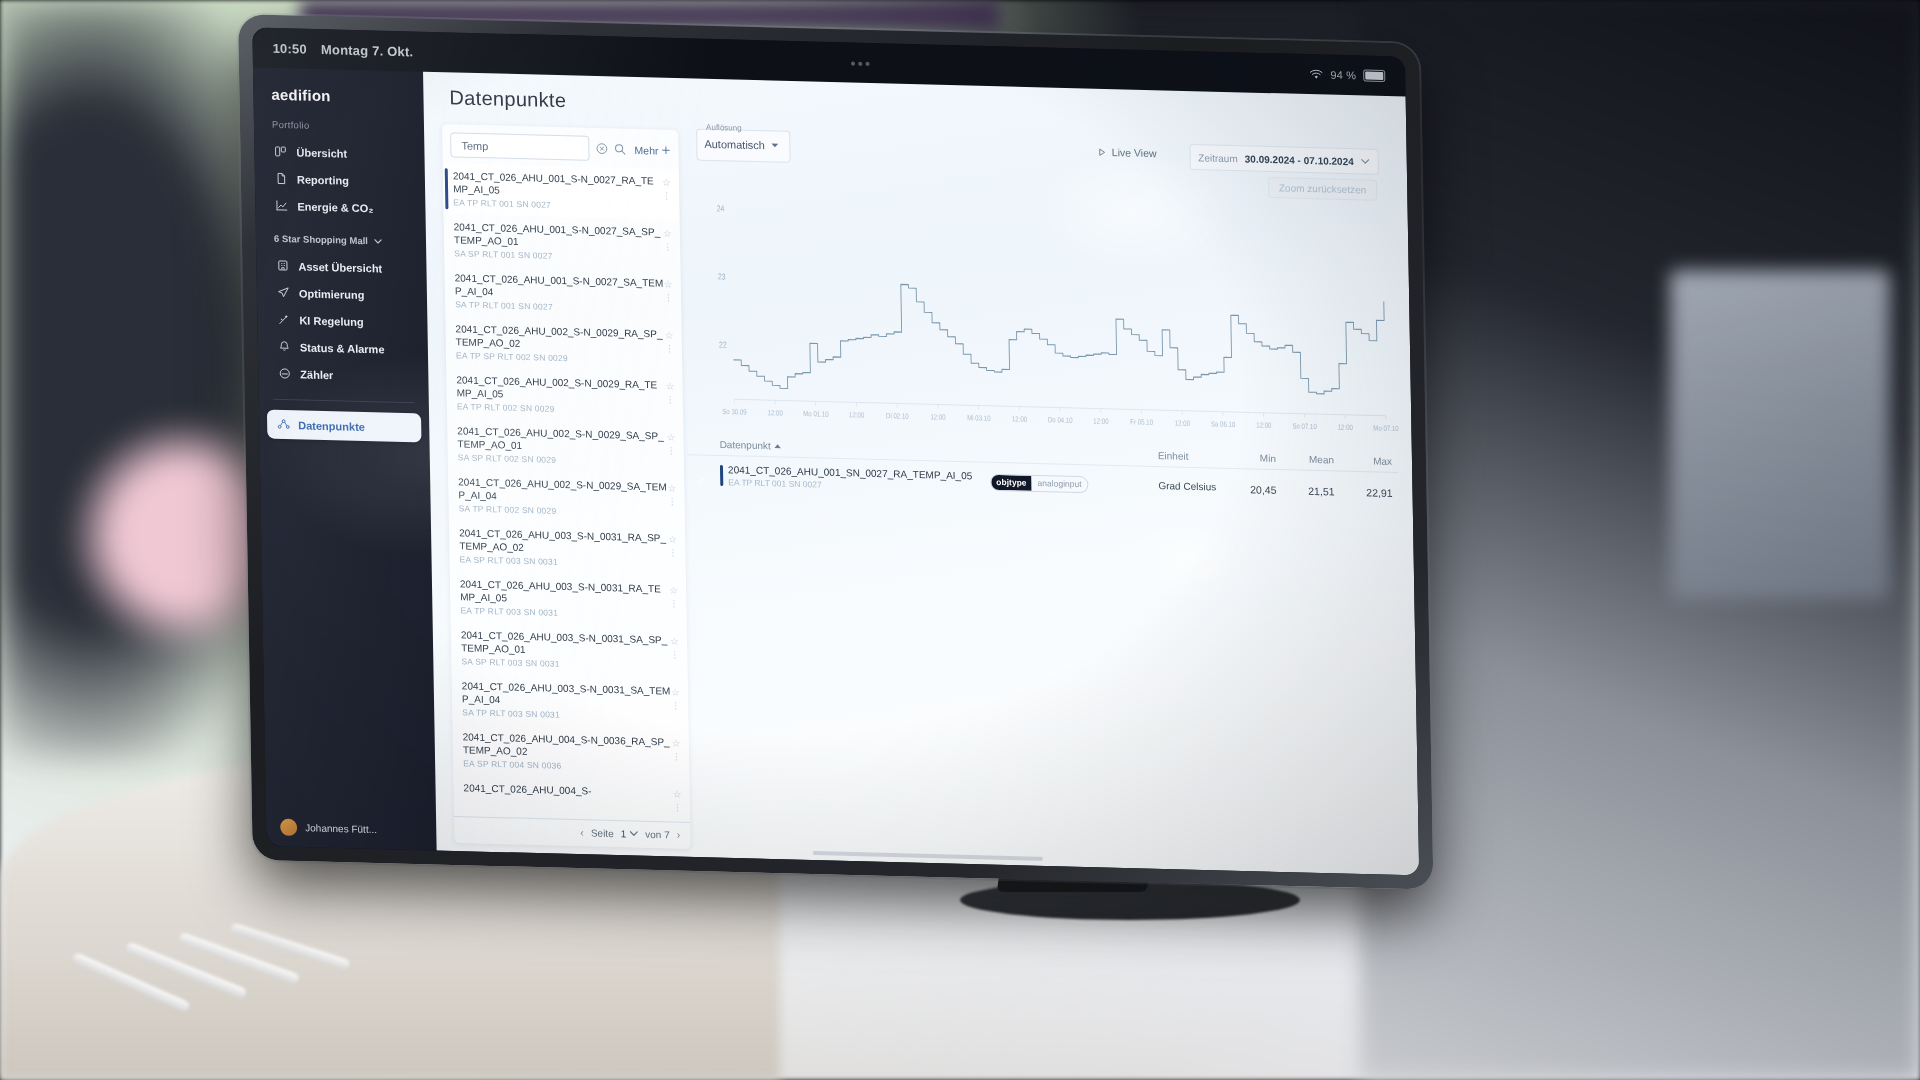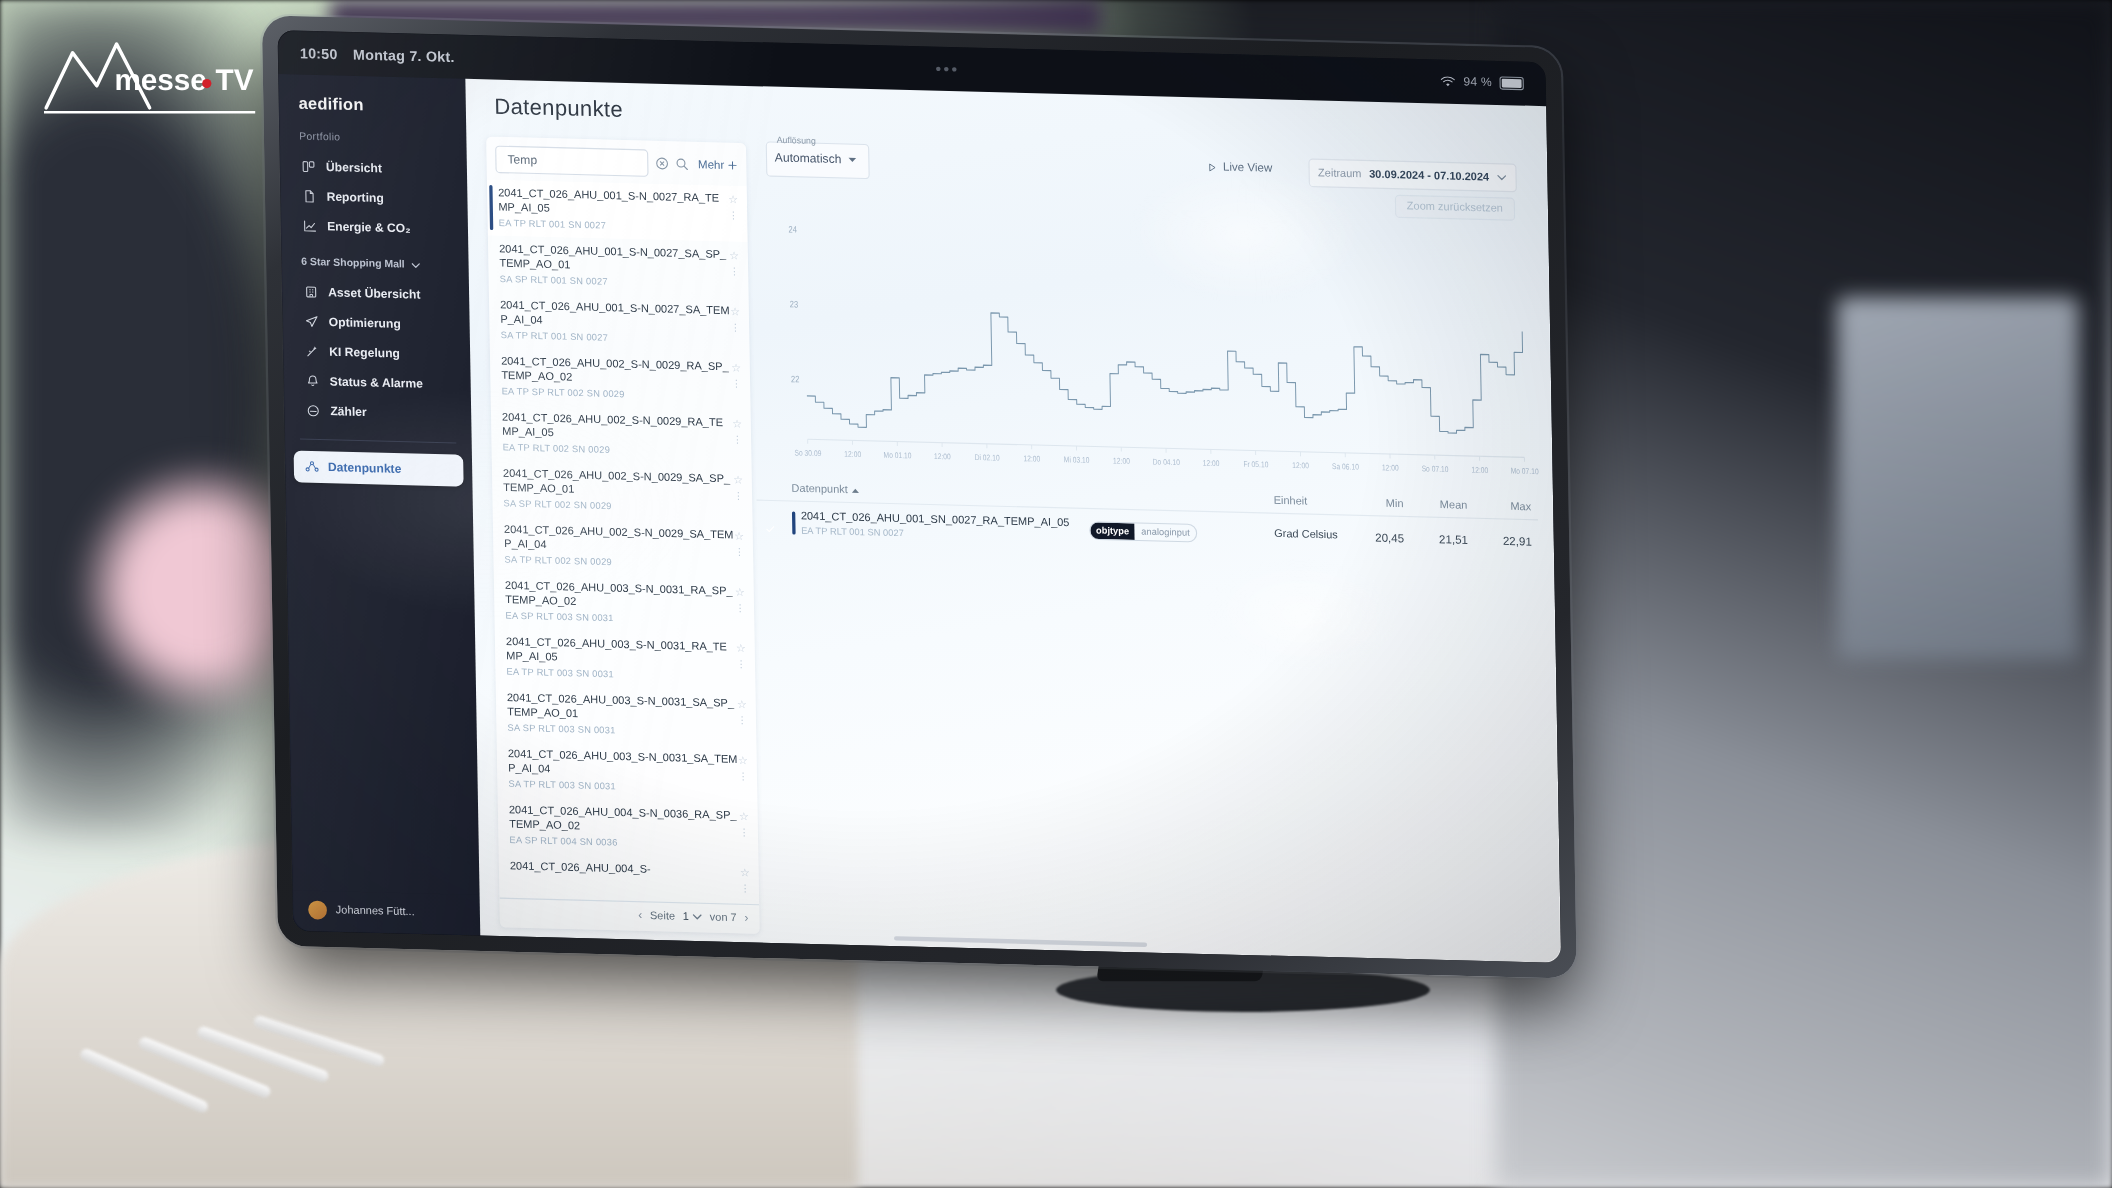--- a/index.html
+++ b/index.html
@@ -588,23 +588,14 @@
           <div class="homebar"></div>
         </div>
       </div>
 
       <div class="softblur"></div>
       <div class="glare"></div>
       <div class="vign"></div>
     </div>
   </div>
 
-  <div class="wm">
-    <svg viewBox="0 0 200 96">
-      <path d="M6 74 L30 24 L52 54 L70 16 L100 74" stroke="#ffffff" stroke-width="3.2" fill="none" stroke-linejoin="round" stroke-linecap="round"></path>
-      <path d="M4 78 H196" stroke="#ffffff" stroke-width="2.4"></path>
-      <text x="68" y="58" font-family="Liberation Sans, sans-serif" font-size="27" font-weight="700" fill="#ffffff">messe</text>
-      <circle cx="152" cy="52" r="4.2" fill="#d2202a"></circle>
-      <text x="160" y="58" font-family="Liberation Sans, sans-serif" font-size="27" font-weight="700" fill="#ffffff">TV</text>
-    </svg>
-  </div>
 
 </div>
 
 </body></html>

